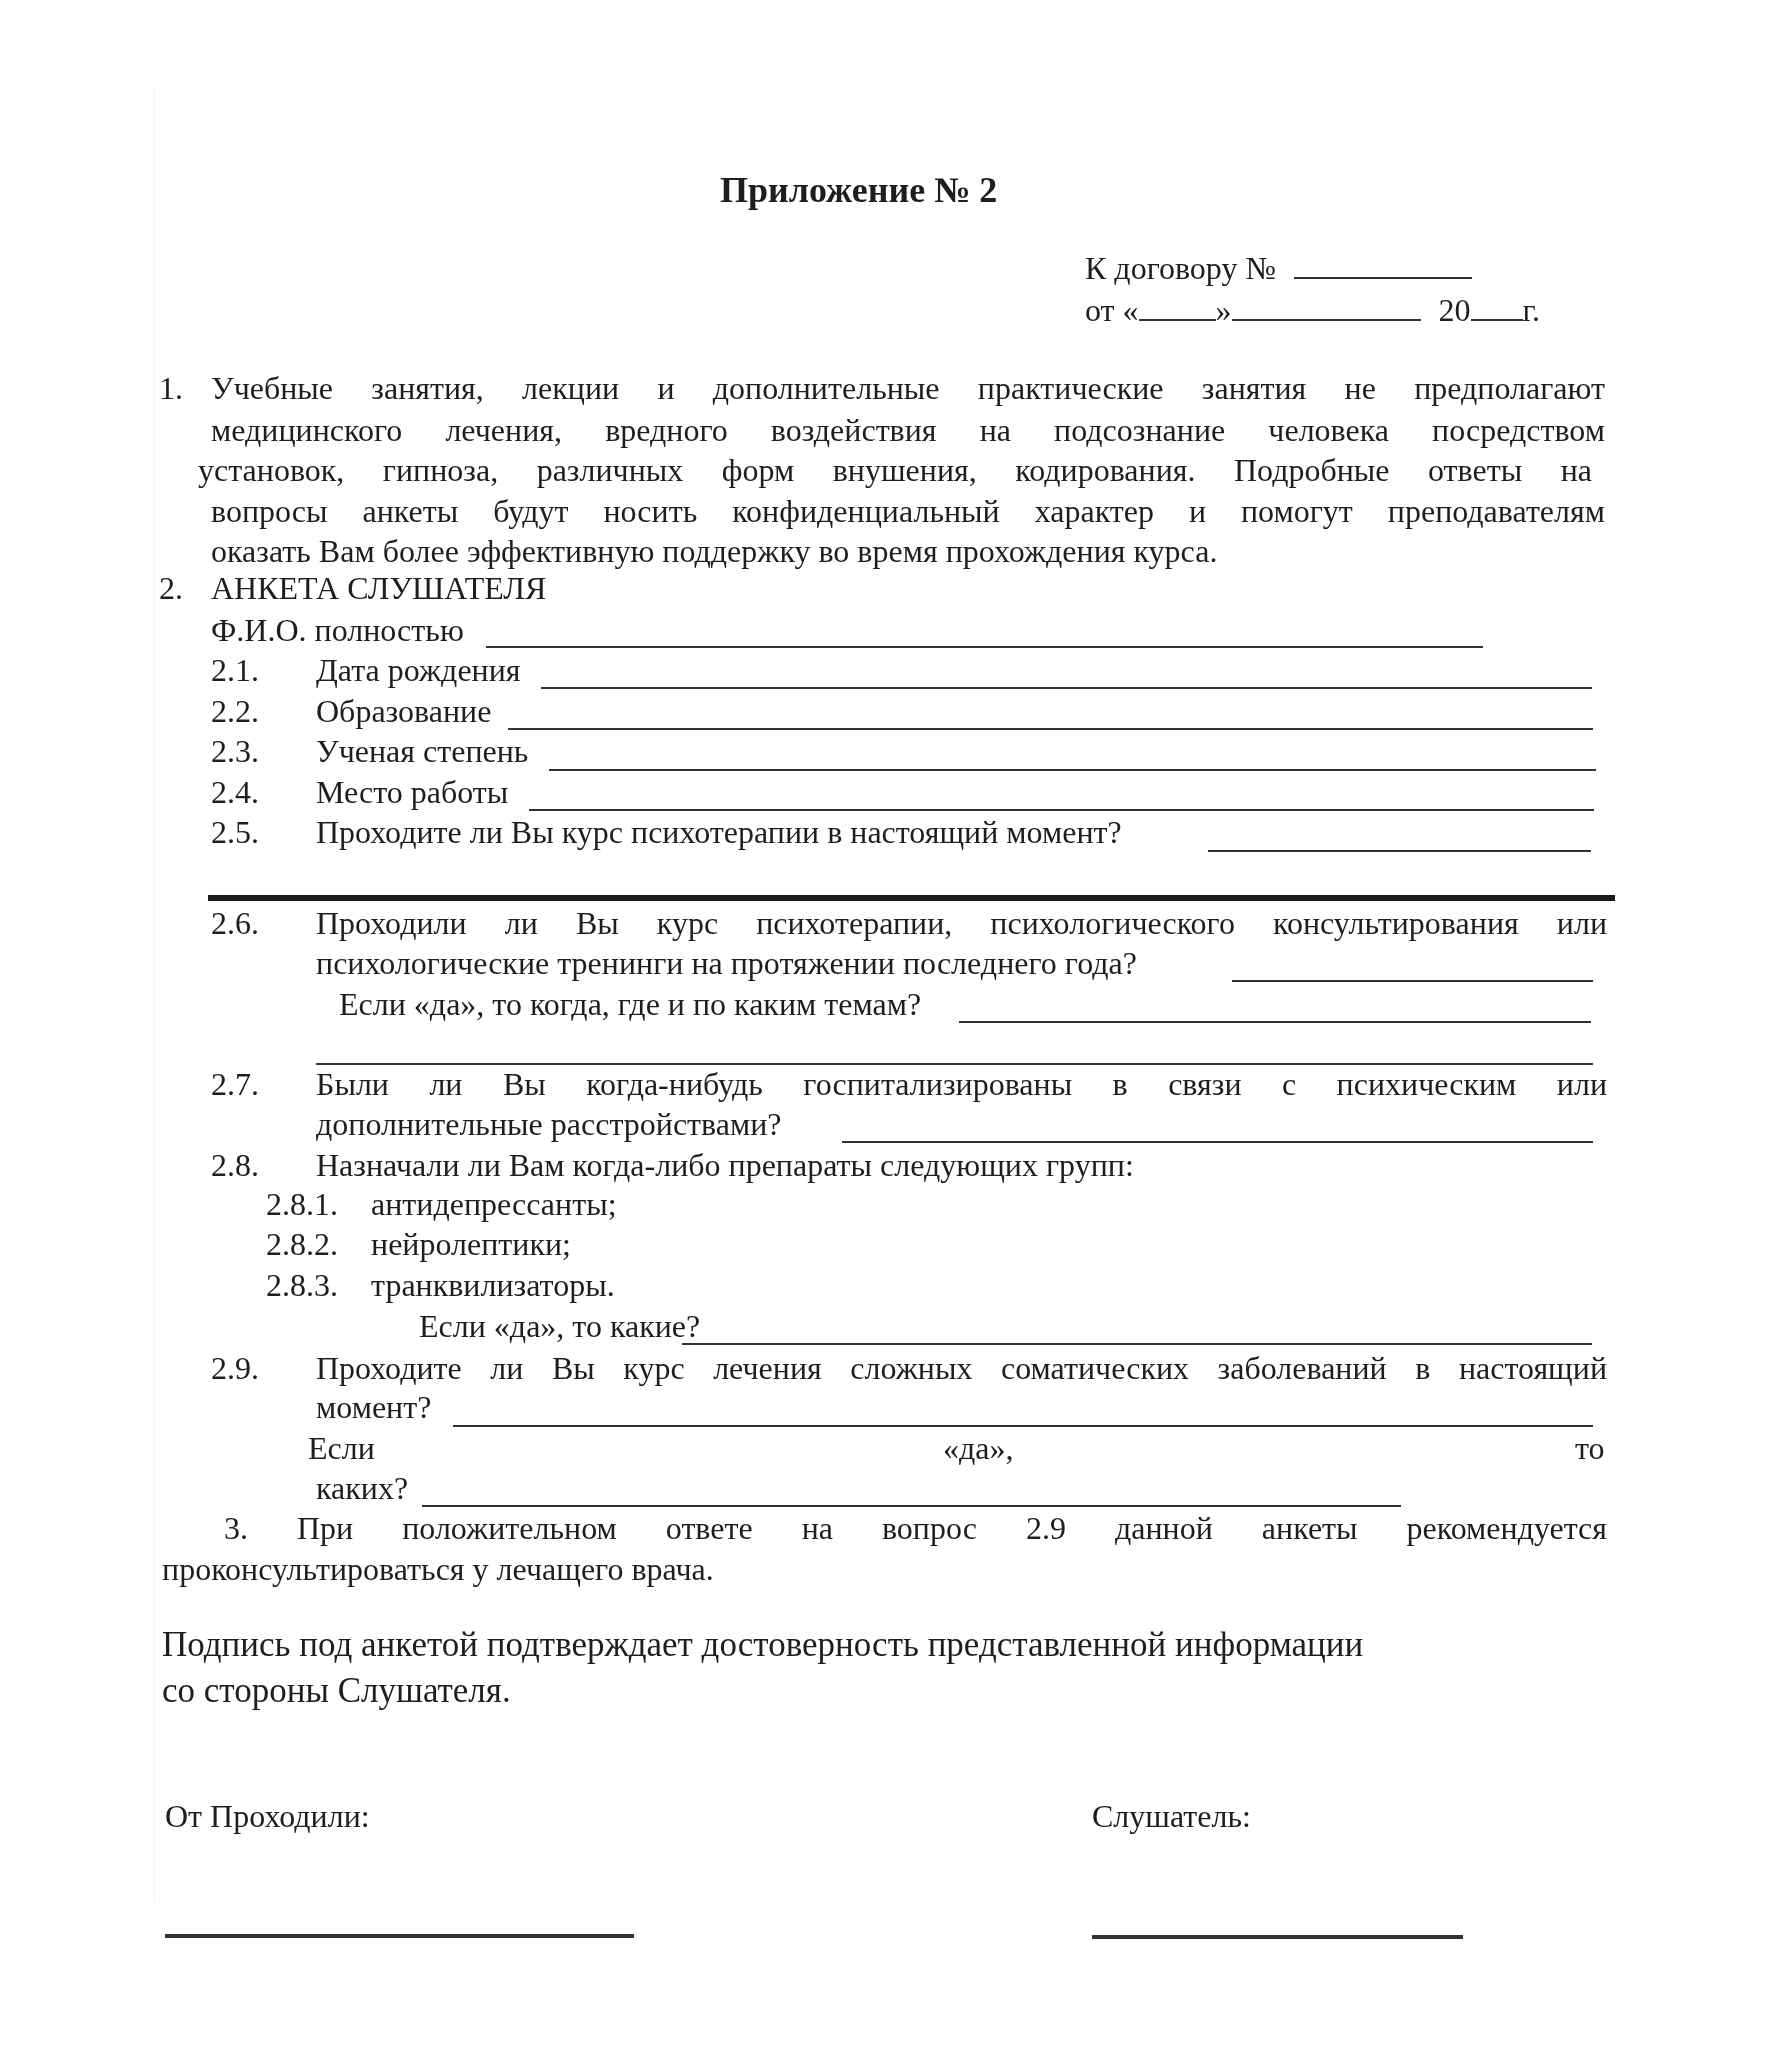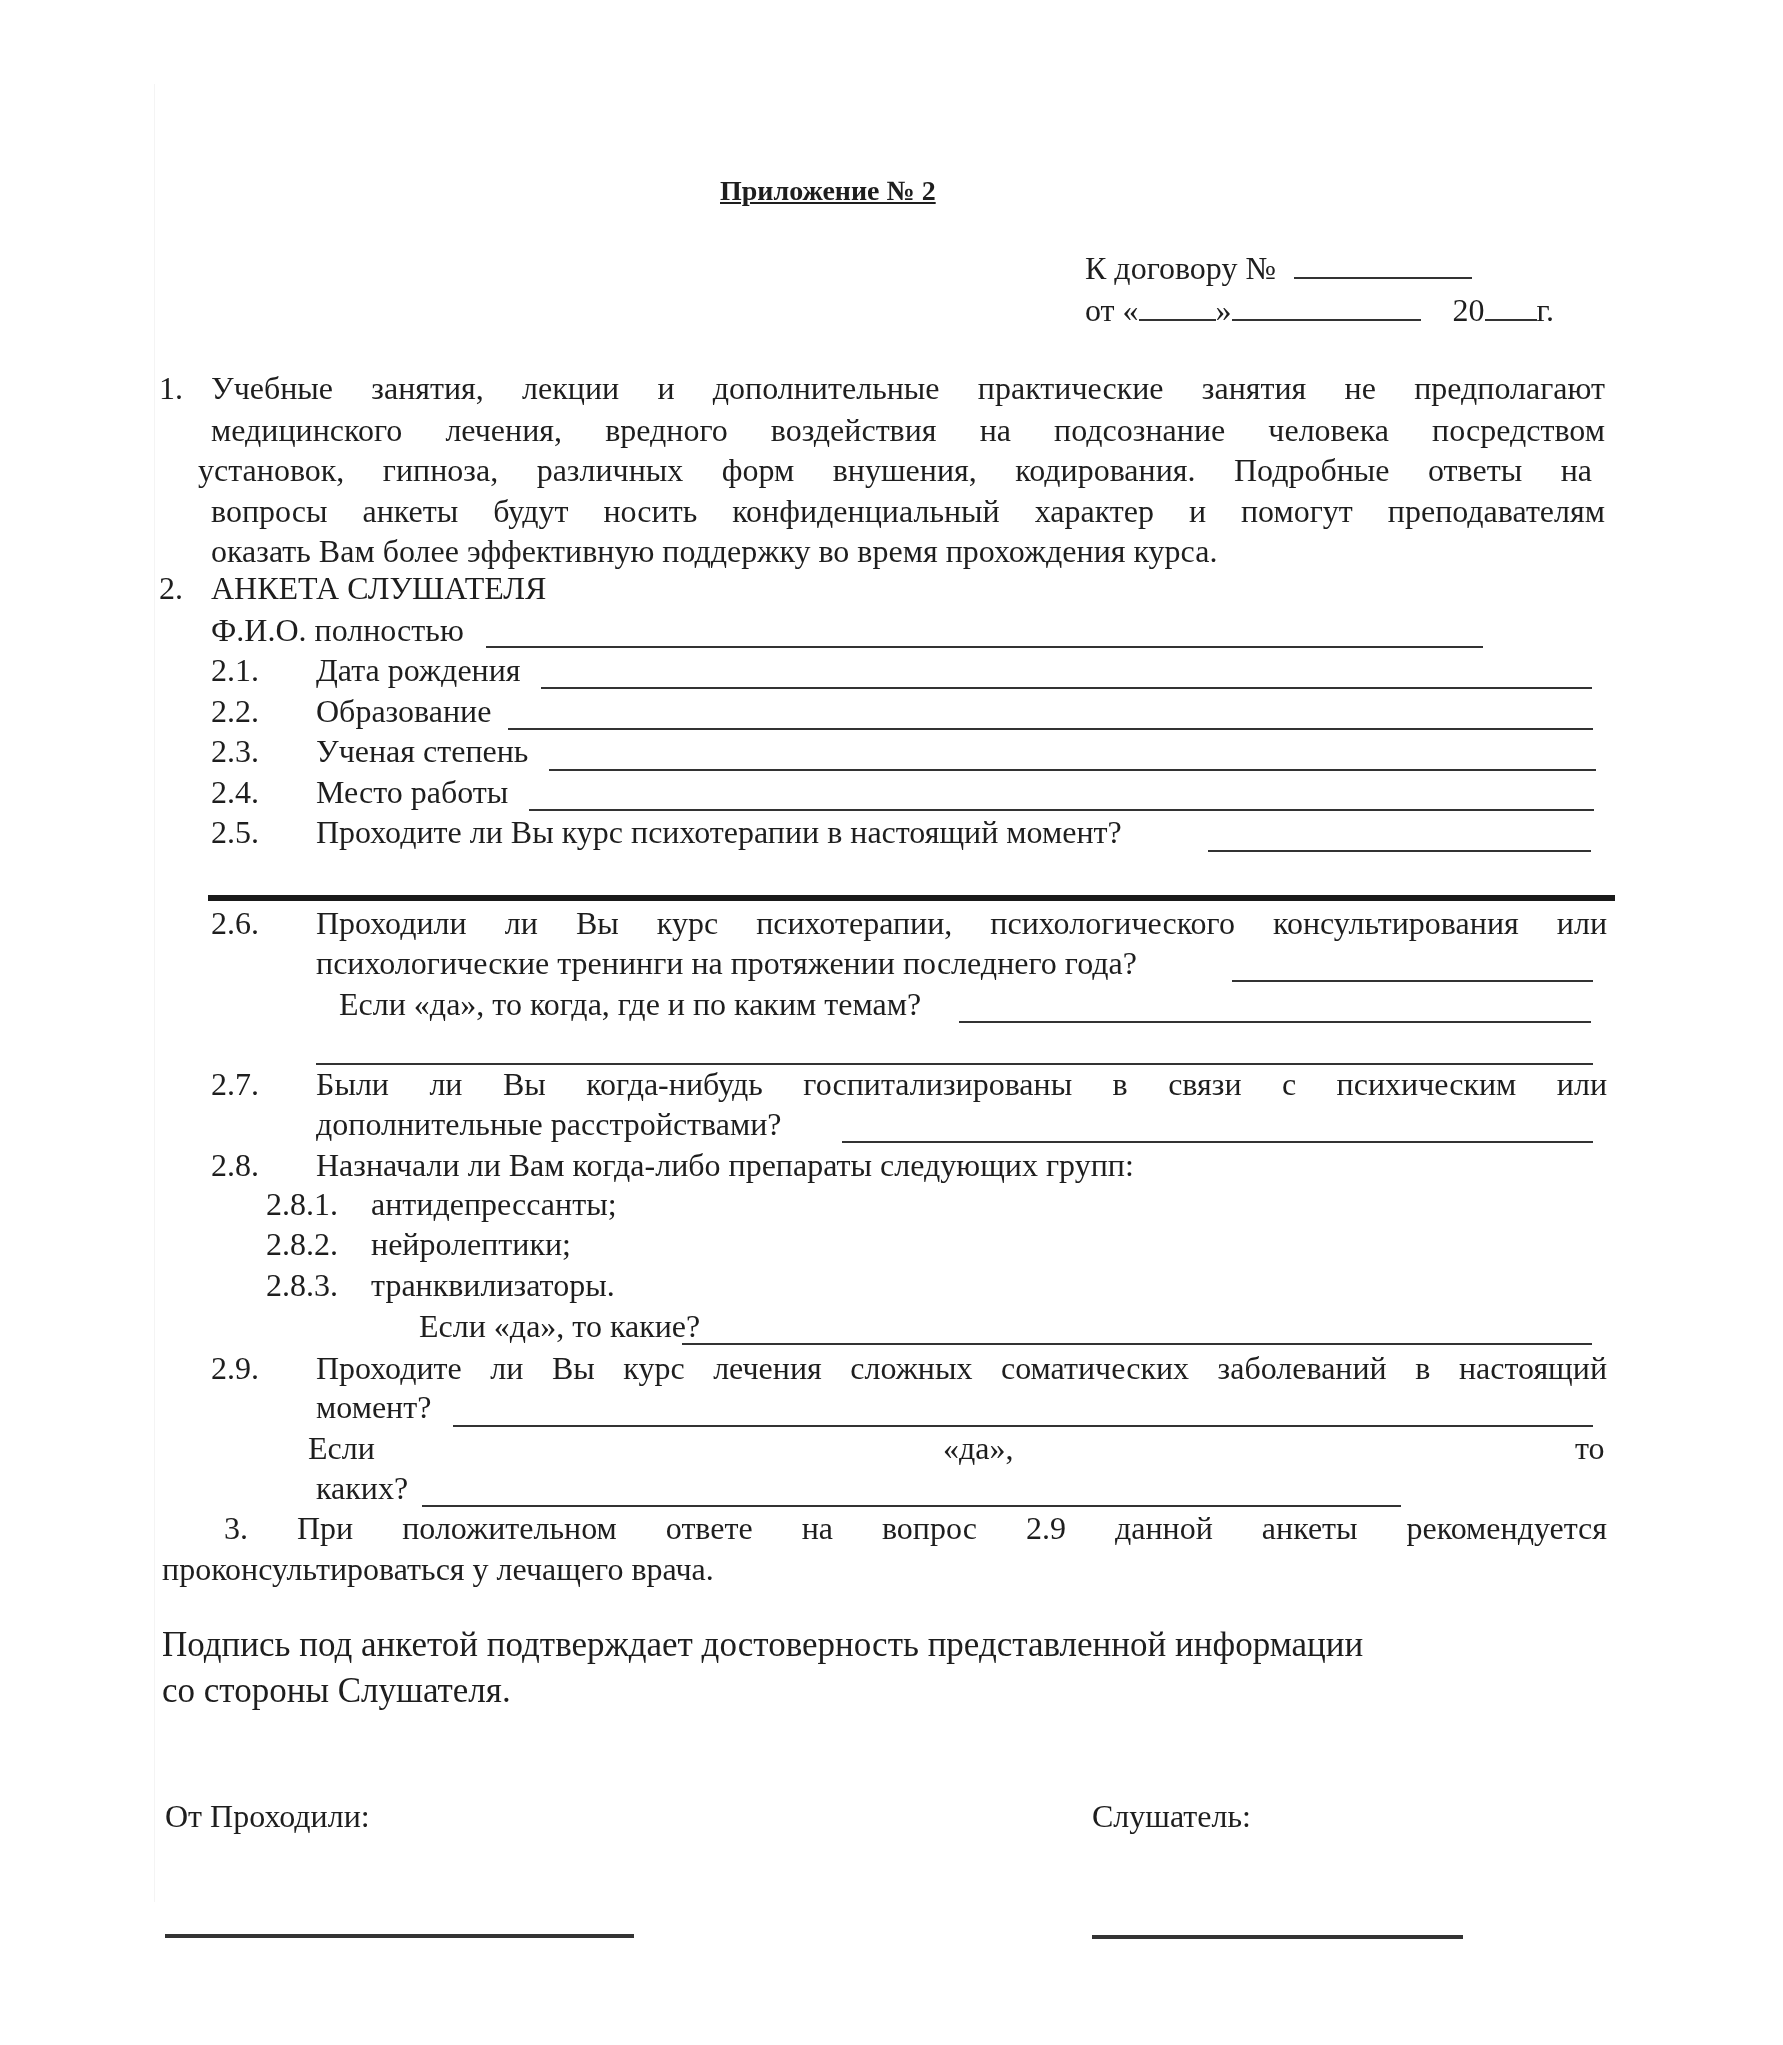--- a/index.html
+++ b/index.html
@@ -4,39 +4,39 @@
 <style>
   html, body { margin:0; padding:0; }
   body {
     width:1783px; height:2046px; background:#ffffff; position:relative; overflow:hidden;
     font-family:"Liberation Serif", "DejaVu Serif", serif; color:#1e1e1e;
   }
   .ln { position:absolute; white-space:nowrap; font-size:32px; line-height:39px; }
   .just { text-align:justify; text-align-last:justify; white-space:normal; overflow:hidden; height:39px; }
   .rule { position:absolute; background:#333; height:2.1px; }
   .fill { display:inline-block; border-bottom:2.1px solid #333; height:28px; vertical-align:baseline; }
-  .title { font-weight:bold; font-size:28px;text-decoration:underline; }
+  .title { font-weight:bold; font-size:36px; }
   .big { font-size:35px; }
   .margin-line { position:absolute; left:154px; top:84px; width:1.4px; height:1818px; background:#f4f4f4; }
   .thick { position:absolute; background:#1a1a1a; height:5.6px; }
 </style>
 </head>
 <body>
 
 <div class="margin-line"></div>
 
 <div class="ln title" style="left:720px; top:171px;">Приложение № 2</div>
 
 <div class="ln" style="left:1085px; top:249px;">
   <span>К договору №</span>
   <span class="fill" style="width:178px; margin-left:9.8px;"></span>
 </div>
 <div class="ln" style="left:1085px; top:291px;">
   <span>от «</span><span class="fill" style="width:77px;"></span><span>»</span><span class="fill" style="width:189px;"></span>
-  <span style="margin-left:24px;">20</span><span class="fill" style="width:52px;"></span><span>г.</span>
+  <span style="margin-left:10px;">20</span><span class="fill" style="width:52px;"></span><span>г.</span>
 </div>
 
 <div class="ln" style="left:159px; top:369px;">1.</div>
 <div class="ln just" style="left:211px; top:369px; width:1394px;">Учебные занятия, лекции и дополнительные практические занятия не предполагают</div>
 <div class="ln just" style="left:211px; top:411px; width:1394px;">медицинского лечения, вредного воздействия на подсознание человека посредством</div>
 <div class="ln just" style="left:198px; top:451px; width:1394px;">установок, гипноза, различных форм внушения, кодирования. Подробные ответы на</div>
 <div class="ln just" style="left:211px; top:492px; width:1394px;">вопросы анкеты будут носить конфиденциальный характер и помогут преподавателям</div>
 <div class="ln" style="left:211px; top:532px;">оказать Вам более эффективную поддержку во время прохождения курса.</div>
 
 <div class="ln" style="left:159px; top:569px;">2.</div>

